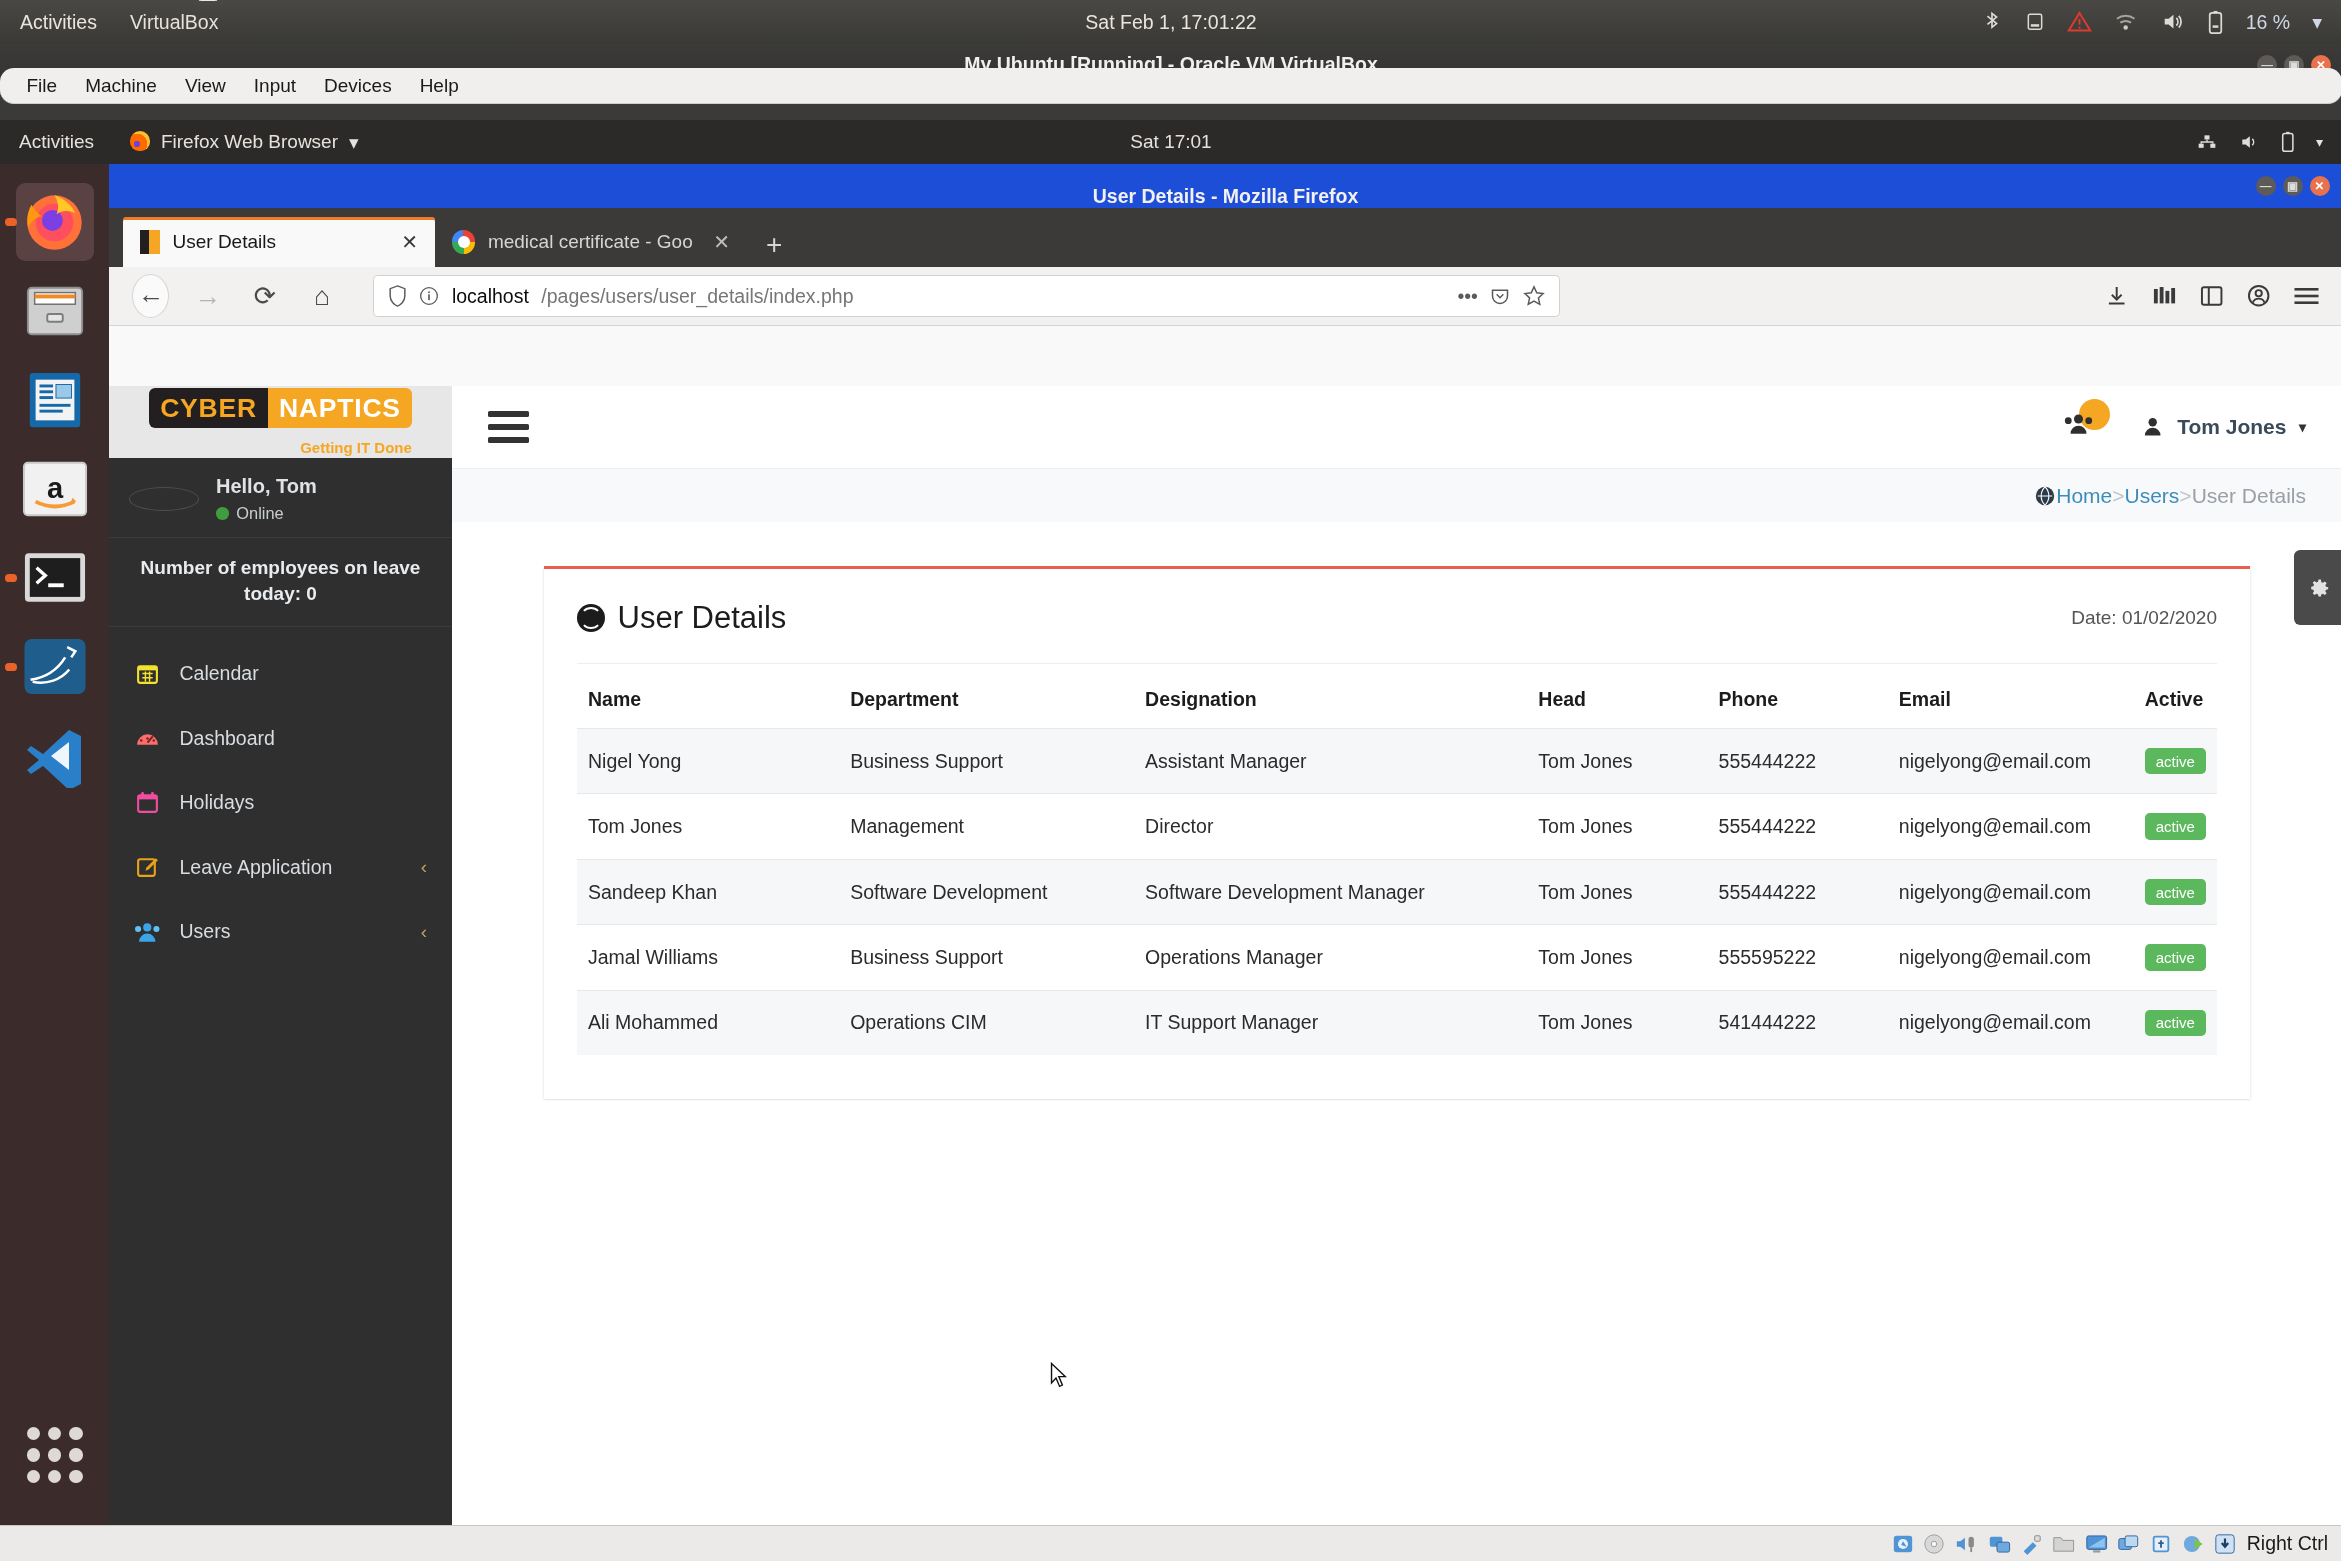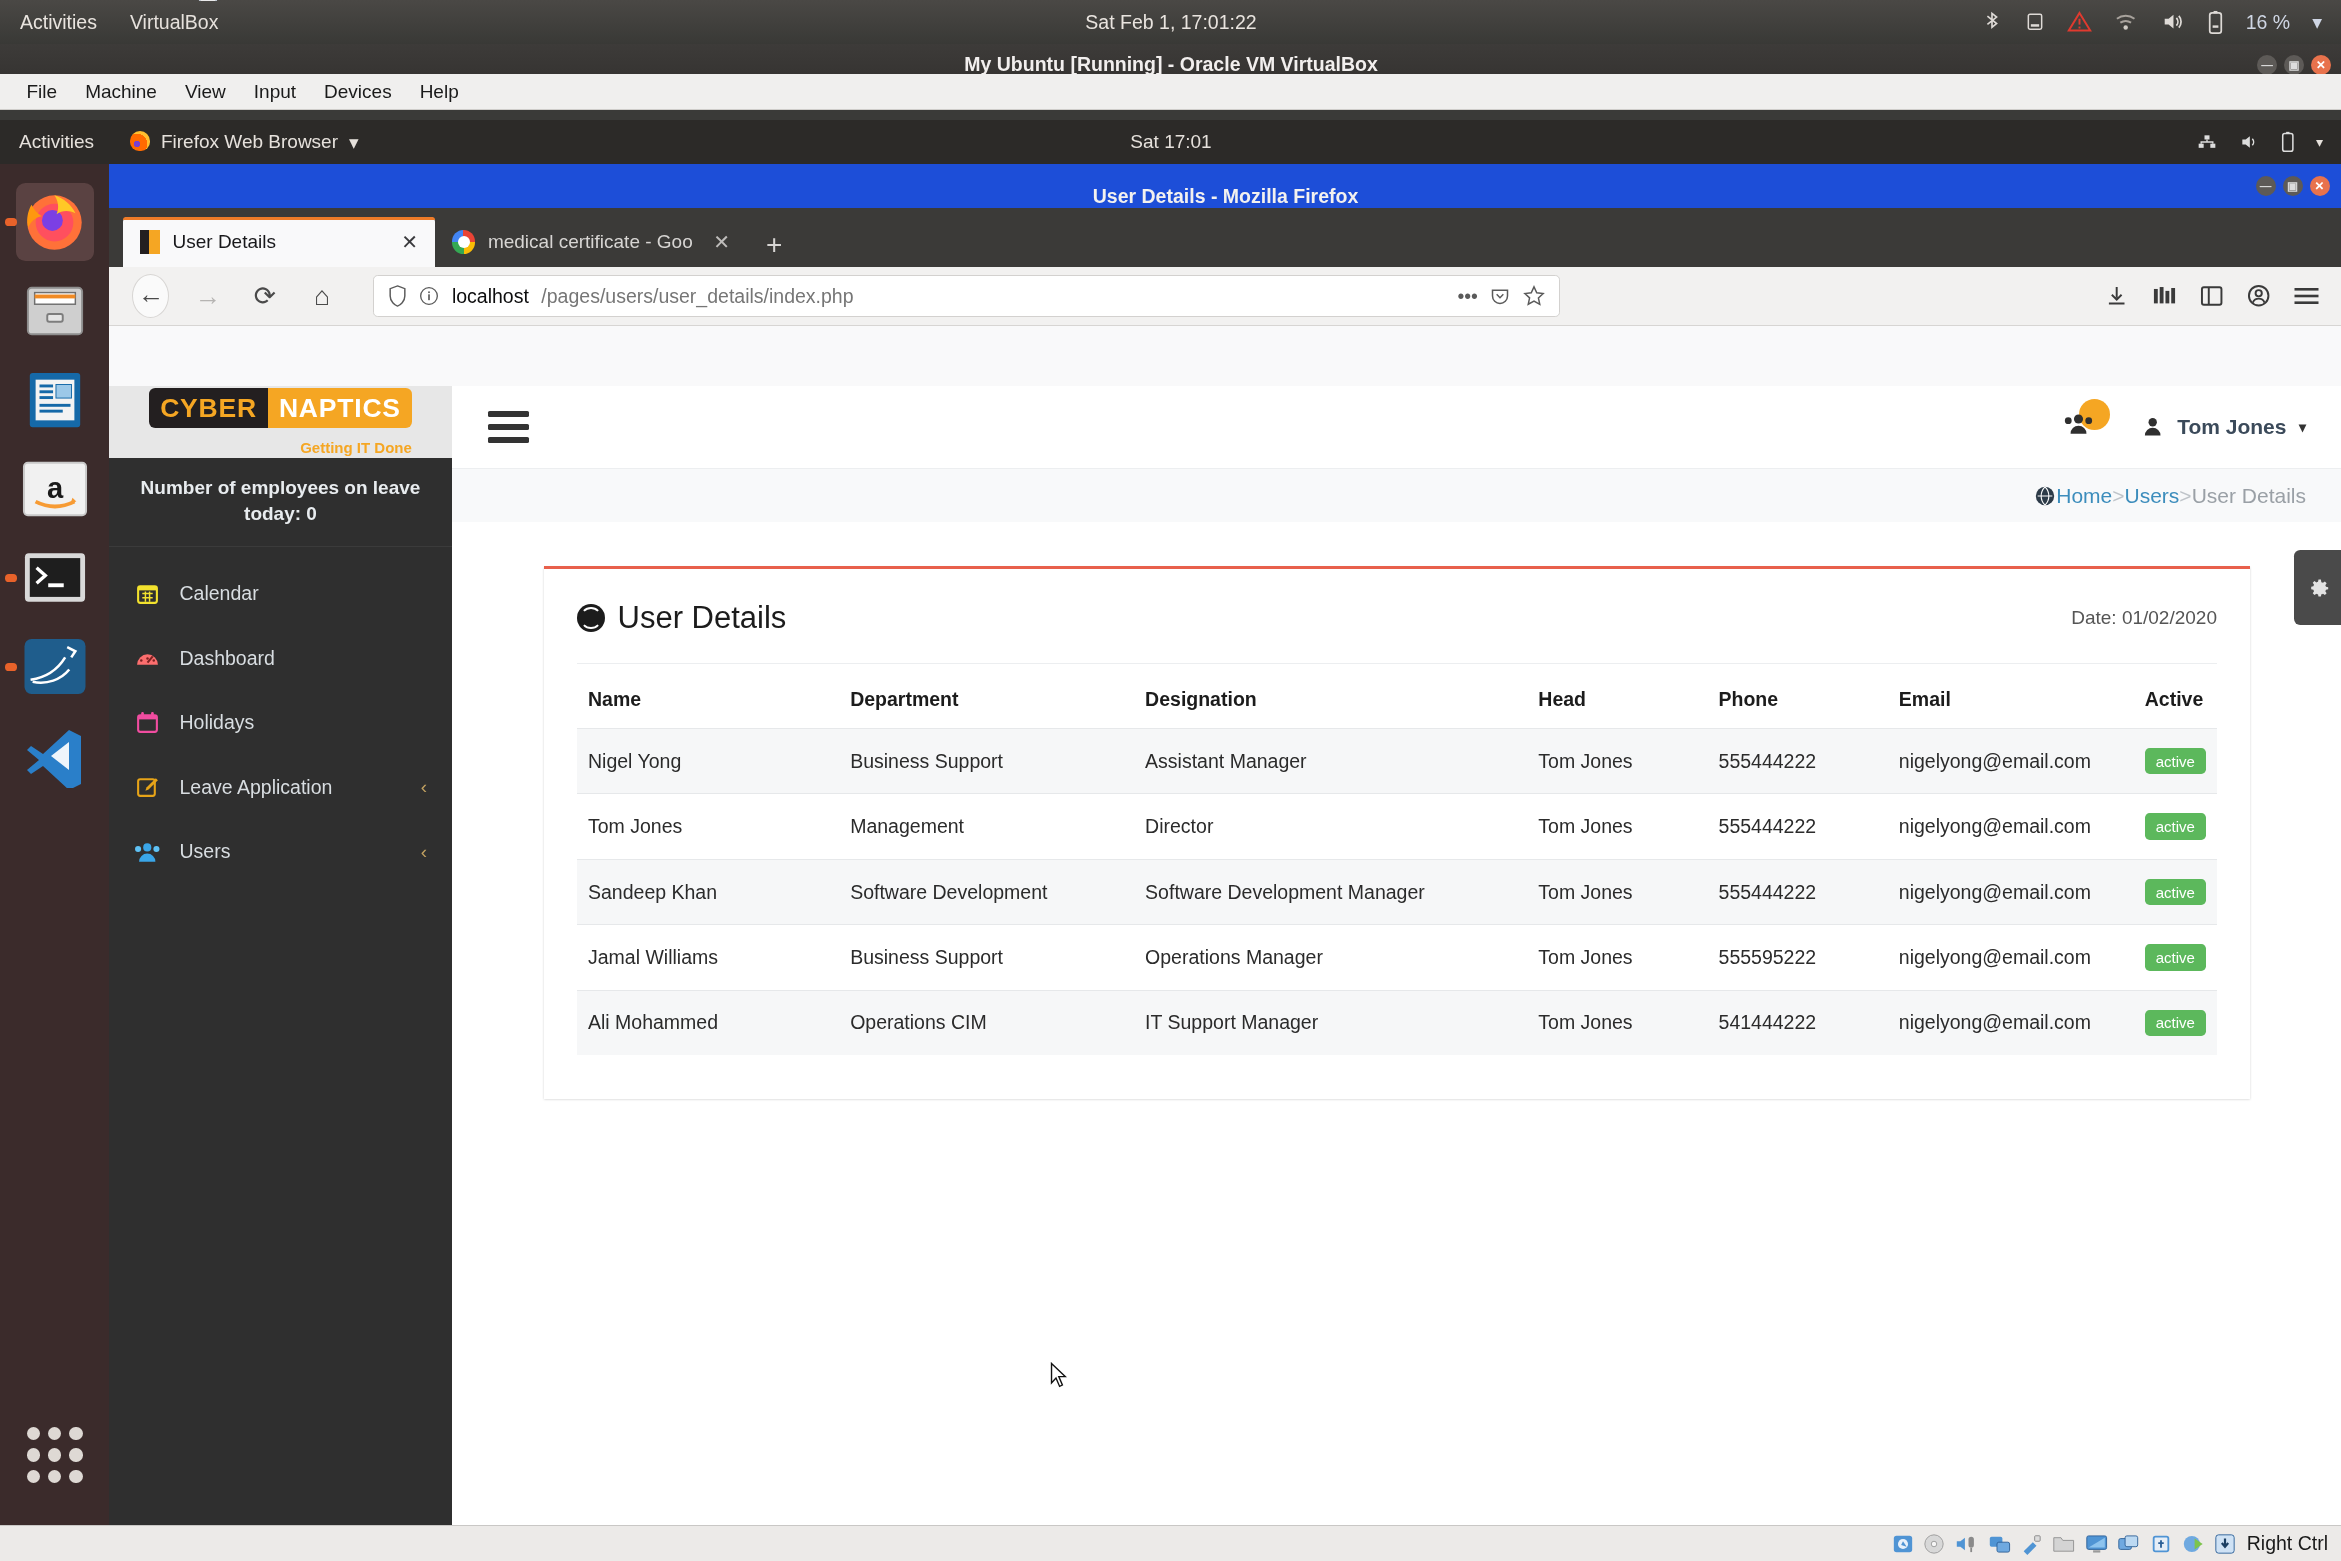--- a/index.html
+++ b/index.html
@@ -46,24 +46,25 @@
     background: linear-gradient(to bottom,#3d3b39,#343230);
     color:#f2efee; font-size:19.5px; font-weight:bold;
     display:flex; align-items:center; justify-content:center;
   }
   .winbtns { position:absolute; right:11px; top:11px; display:flex; gap:7px; }
   .winbtn { width:20px;height:20px;border-radius:50%;background:#5d5a57;
             display:flex;align-items:center;justify-content:center;color:#ddd;font-size:11.7px;line-height:1;}
   .winbtn.close { background:#e8724c; color:#fff; }
 
   .vbox-menu {
-    position:absolute; top:74px; left:0; width:2342px; height:36px;
+    position:absolute; top:68px; left:0; width:2342px; height:36px;
     background:#f0efee; display:flex; align-items:center; gap:0px;
     padding-left:12.5px; font-size:19px; color:#1a1a1a;
     border-bottom:0.8px solid #cfcdca;
+    border-radius:14px;
   }
   .vbox-menu span { padding:0 14px; }
 
   
   .guest {
     position:absolute; top:120px; left:0; width:2342px; height:1405px;
     background:#ffffff; overflow:hidden;
   }
   .guest-topbar {
     position:absolute; top:0; left:0; width:2342px; height:44px;
@@ -465,20 +466,30 @@
         <div class="brand">
           <span class="logo">
             <span class="logo-row">
               <span class="logo-a">CYBER</span>
               <span class="logo-b">NAPTICS</span>
             </span>
             <span class="logo-tag">Getting IT Done</span>
           </span>
         </div>
 
+        <div class="userbox">
+          <span class="avatar"></span>
+          <span>
+            <div class="uname">Hello, Tom</div>
+            <div class="ustat">
+              <span class="dot"></span>
+              <span>Online</span>
+            </div>
+          </span>
+        </div>
 
         <div class="leavecount">Number of employees on leave today: 0</div>
 
         <nav class="navlist">
           <div class="navitem">
             <span class="nico">
               <svg width="25" height="25" viewBox="0 0 24 24">
                   <rect x="3" y="5" width="18" height="16" rx="2" fill="none" stroke="#f3e22e" stroke-width="2"></rect>
                   <rect x="3" y="5" width="18" height="4" fill="#f3e22e"></rect>
                   <path d="M7 12h10M7 16h10M10 10v10M14 10v10" stroke="#f3e22e" stroke-width="1.4"></path>

